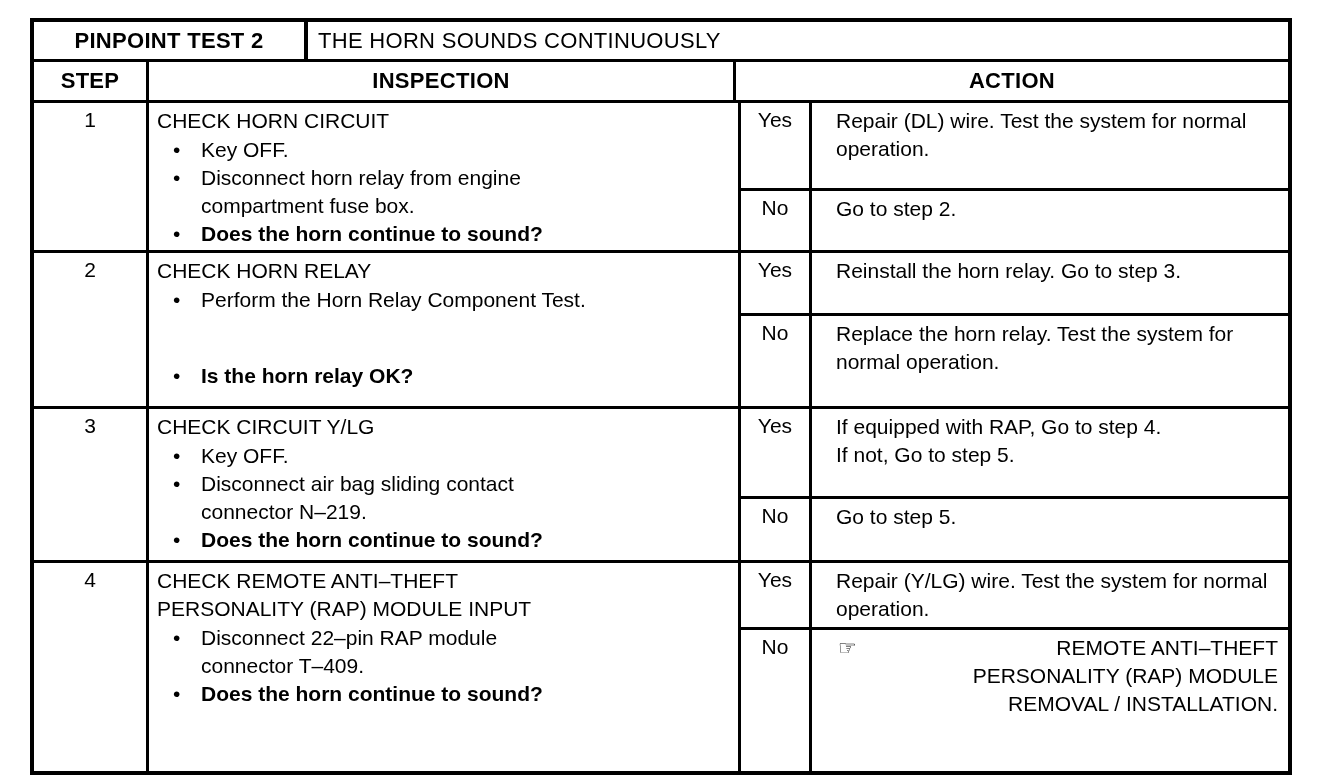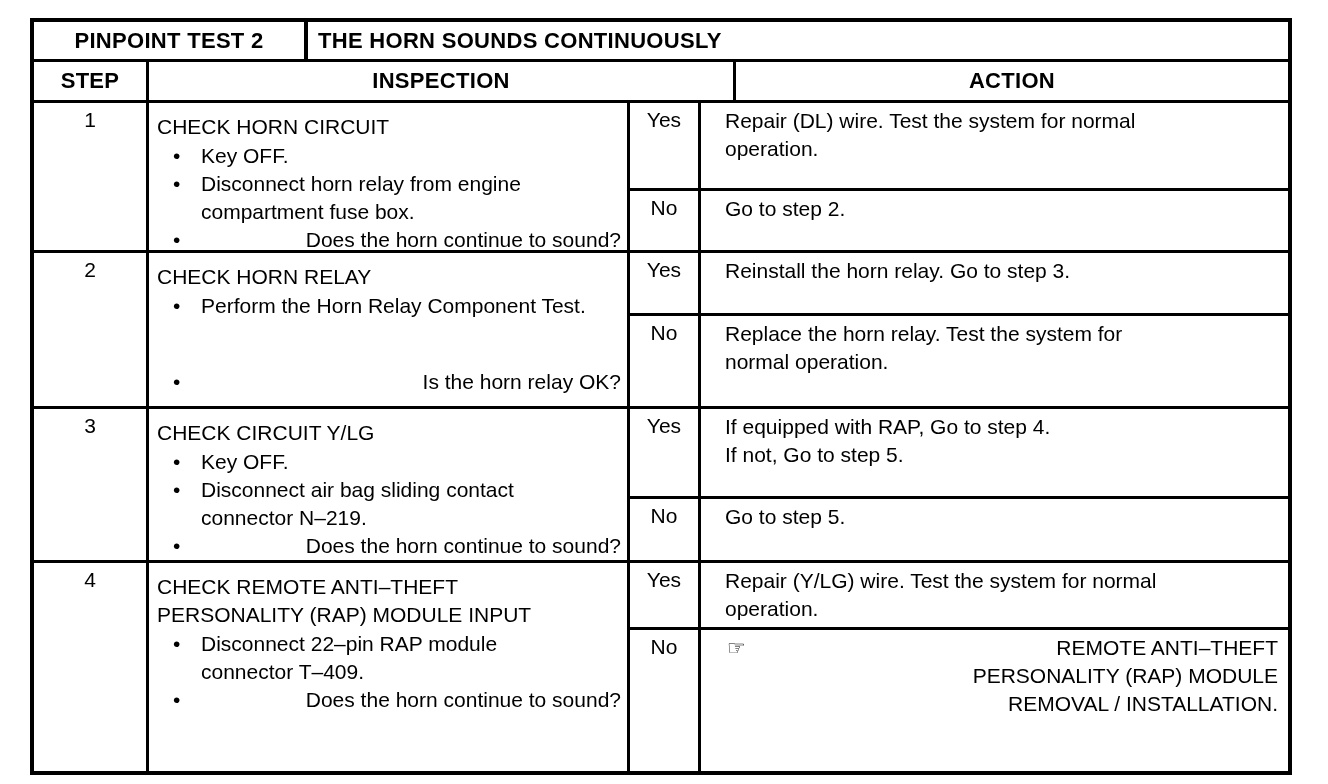--- a/index.html
+++ b/index.html
@@ -24,21 +24,21 @@
 
   
   .title-row { height: 37px; }
   .title-cell-a {
     width: 274px; border-right: 4px solid #000;
     display: flex; align-items: center; justify-content: center;
     font-weight: bold; font-size: 22px; letter-spacing: 0.3px; text-align: center;
   }
   .title-cell-b {
     flex: 1; display: flex; align-items: center;
-    padding-left: 10px; font-weight: bold; font-size: 22px; letter-spacing: 0.3px;
+    padding-left: 10px; font-weight: normal; font-size: 22px; letter-spacing: 0.3px;
   }
 
   
   .header-row { height: 41px; }
   .h-cell {
     display: flex; align-items: center; justify-content: center;
     font-weight: bold; font-size: 22px; letter-spacing: 0.3px;
   }
   .h-step { width: 115px; border-right: 3px solid #000; }
   .h-inspection { width: 587px; border-right: 3px solid #000; }
@@ -49,31 +49,31 @@
   .row1 { height: 150px; }
   .row2 { height: 156px; }
   .row3 { height: 154px; }
   .row4 { flex: 1; }
 
   .step-cell {
     width: 115px; border-right: 3px solid #000;
     text-align: center; padding-top: 5px; font-size: 21px;
   }
   .inspection-cell {
-    width: 481px; border-right: 3px solid #000;
-    padding: 10px 6px 0 8px; font-size: 21px; line-height: 28px;
+    width: 592px; border-right: 3px solid #000;
+    padding: 4px 6px 0 8px; font-size: 21px; line-height: 28px;
   }
   .heading { margin-bottom: 1px; }
   .bullet-row { display: flex; align-items: flex-start; }
   .bullet {
     width: 44px; padding-left: 16px; font-size: 21px; line-height: 28px;
     flex-shrink: 0;
   }
   .b-text { flex: 1; line-height: 28px; }
-  .q { font-weight: normal; text-align: right; }
+  .q { font-weight: bold; }
   .push-down { margin-top: 48px; }
 
   .action-col { flex: 1; display: flex; flex-direction: column; }
   .sub-row { display: flex; align-items: stretch; }
   .no-row { flex: 1; border-top: 3px solid #000; }
   .row1 .yes-row { height: 85px; }
   .row2 .yes-row { height: 60px; }
   .row3 .yes-row { height: 87px; }
   .row4 .yes-row { height: 64px; }
   .yn-cell {

